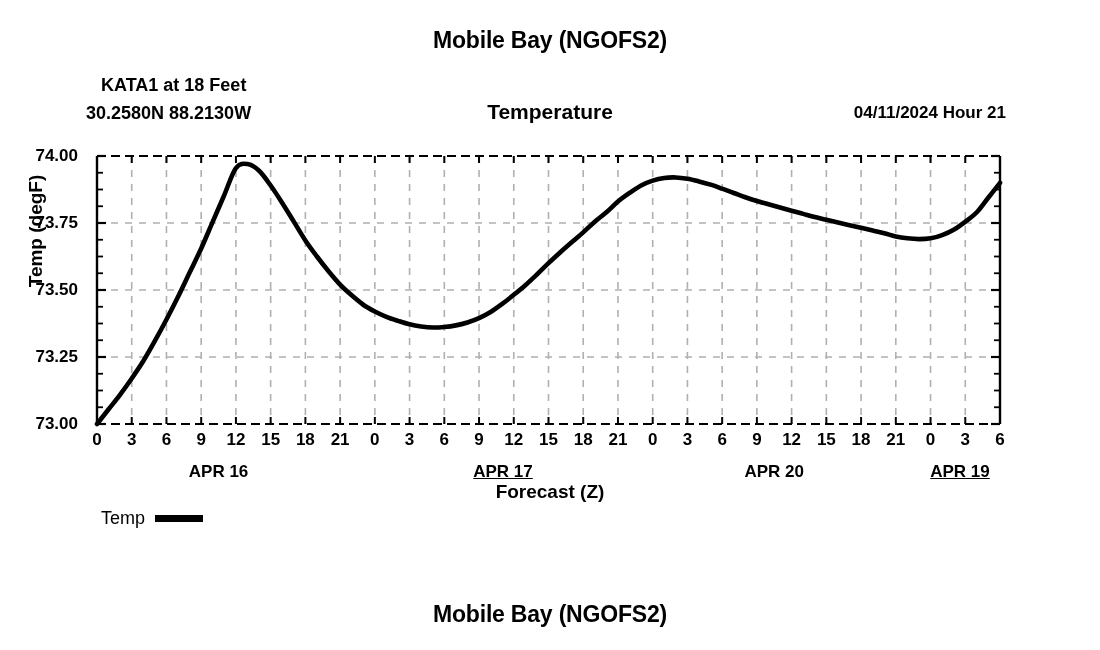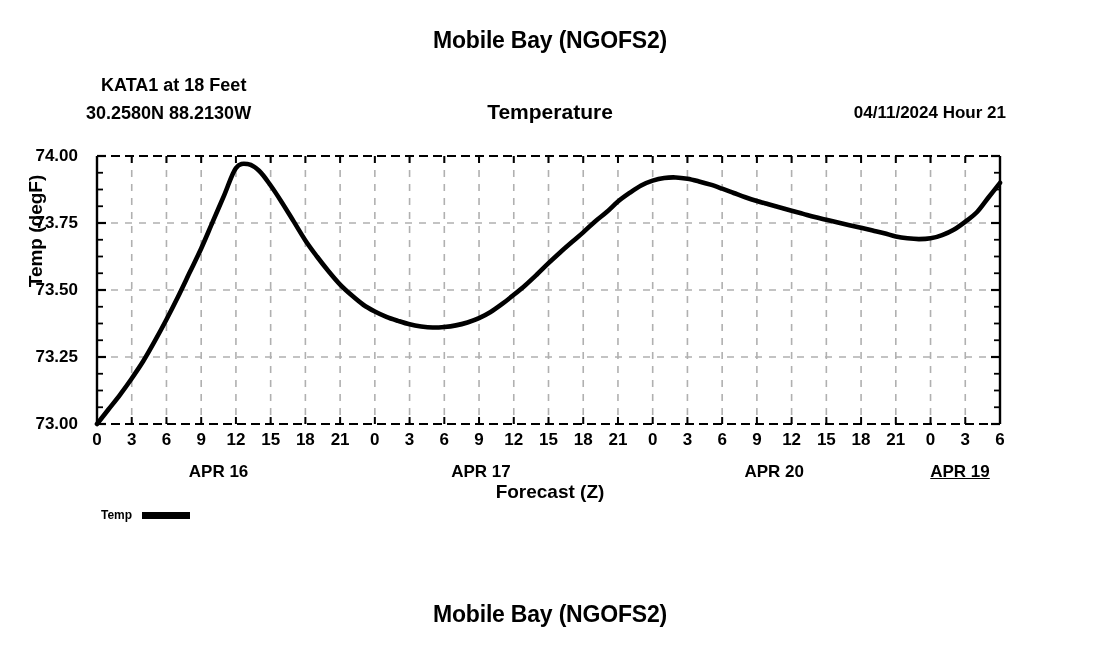--- a/index.html
+++ b/index.html
@@ -107,22 +107,22 @@
     margin-top: 6px;
   }
 
   #legend {
     left: 101px; top: 508px;
     display: flex;
     align-items: center;
     gap: 10px;
   }
   #legend-text {
-    font-size: 12px;
-    font-weight: bold;
+    font-size: 18px;
+    font-weight: normal;
   }
   #legend-swatch {
     width: 48px;
     height: 7px;
     background: #000000;
   }
 </style>
 </head>
 <body>
 
@@ -170,21 +170,21 @@
     <div class="xtick-label" style="left: 722.154px;">6</div>
     <div class="xtick-label" style="left: 756.885px;">9</div>
     <div class="xtick-label" style="left: 791.615px;">12</div>
     <div class="xtick-label" style="left: 826.346px;">15</div>
     <div class="xtick-label" style="left: 861.077px;">18</div>
     <div class="xtick-label" style="left: 895.808px;">21</div>
     <div class="xtick-label" style="left: 930.538px;">0</div>
     <div class="xtick-label" style="left: 965.269px;">3</div>
     <div class="xtick-label" style="left: 1000px;">6</div>
     <div class="day-label" style="left: 218.558px;">APR 16</div>
-    <div class="day-label" style="left: 481px;">APR 17</div>
+    <div class="day-label" style="left: 503px; text-decoration: underline;">APR 17</div>
     <div class="day-label" style="left: 774.25px;">APR 20</div>
     <div class="day-label" style="left: 960px; text-decoration: underline;">APR 19</div>
   </div>
 
 <svg class="abs" id="plot-wrap" viewBox="0 0 1100 650" xmlns="http://www.w3.org/2000/svg">
     <line x1="131.73076923076923" y1="156" x2="131.73076923076923" y2="424" stroke="#b0b0b0" stroke-width="1.6" stroke-dasharray="7 7"></line>
     <line x1="166.46153846153845" y1="156" x2="166.46153846153845" y2="424" stroke="#b0b0b0" stroke-width="1.6" stroke-dasharray="7 7"></line>
     <line x1="201.19230769230768" y1="156" x2="201.19230769230768" y2="424" stroke="#b0b0b0" stroke-width="1.6" stroke-dasharray="7 7"></line>
     <line x1="235.92307692307693" y1="156" x2="235.92307692307693" y2="424" stroke="#b0b0b0" stroke-width="1.6" stroke-dasharray="7 7"></line>
     <line x1="270.6538461538462" y1="156" x2="270.6538461538462" y2="424" stroke="#b0b0b0" stroke-width="1.6" stroke-dasharray="7 7"></line>

